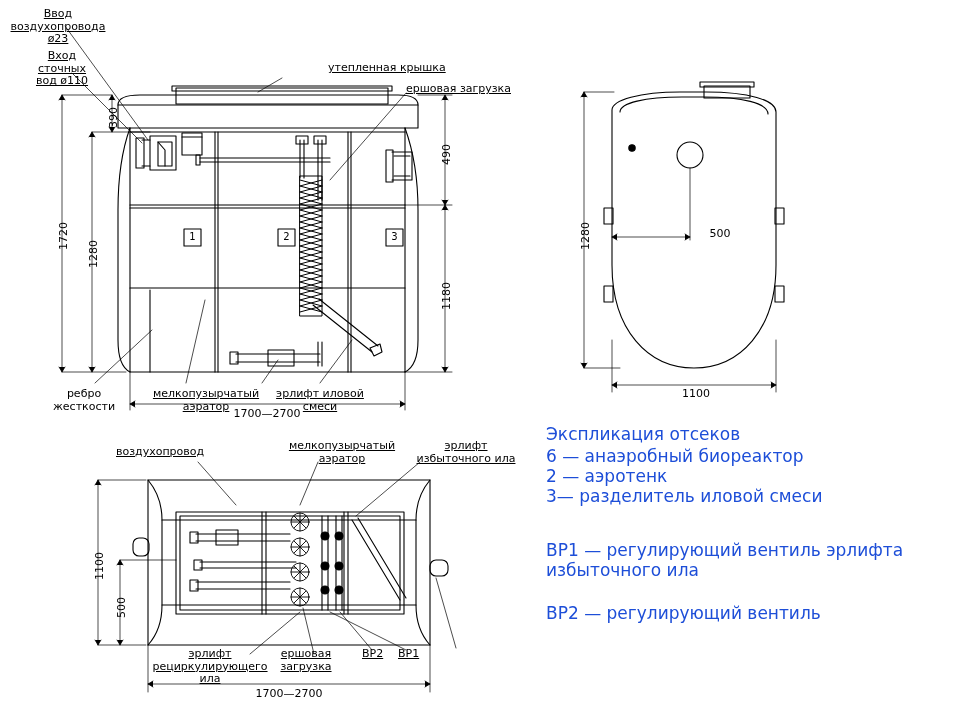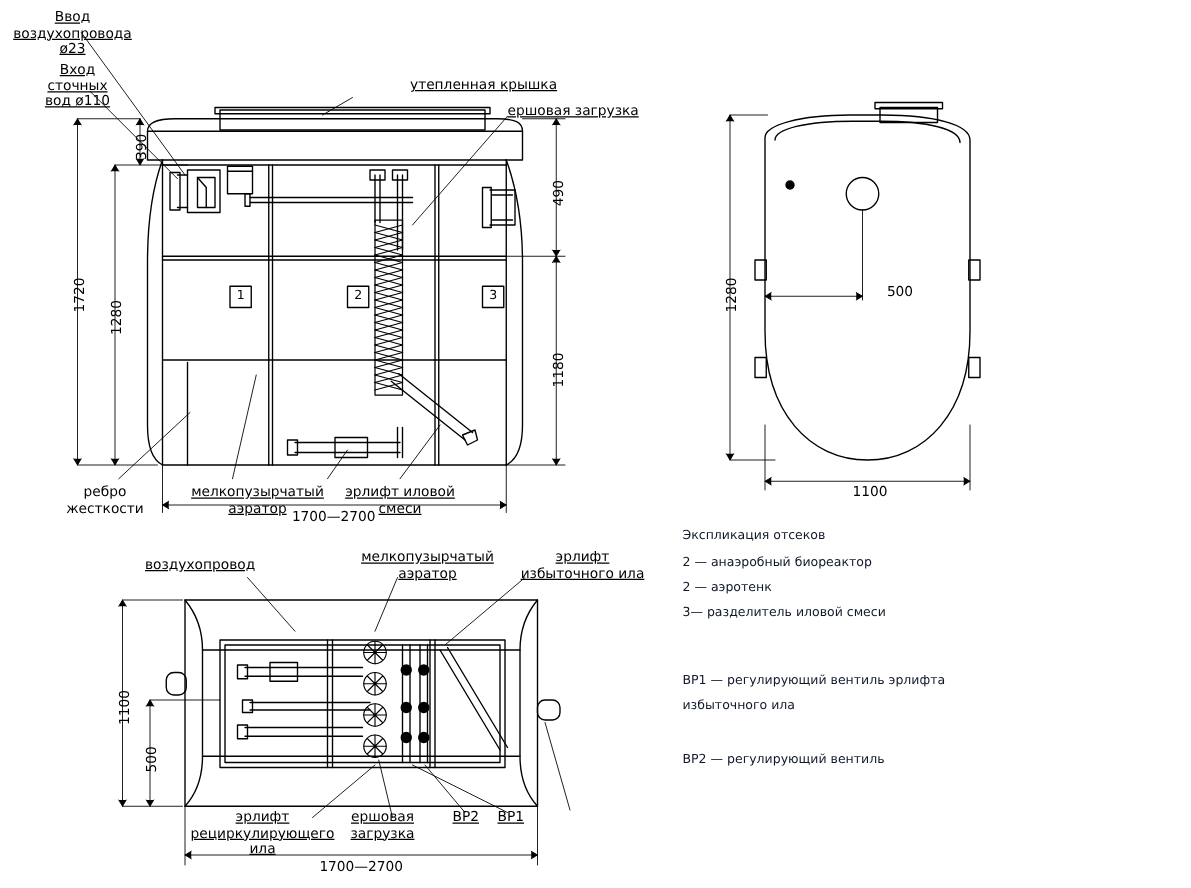--- a/index.html
+++ b/index.html
@@ -3,21 +3,21 @@
 <meta charset="utf-8">
 <style>
   html,body{margin:0;padding:0;background:#fff;}
   body{width:953px;height:710px;position:relative;font-family:"DejaVu Sans",sans-serif;overflow:hidden;}
   .stage{position:absolute;left:0;top:0;width:953px;height:710px;}
   svg.draw{position:absolute;left:0;top:0;width:953px;height:710px;}
   .lbl{position:absolute;font-size:11px;color:#000;line-height:1.15;white-space:pre;}
   .lbl.c{text-align:center;}
   .lbl.u{text-decoration:underline;}
   .vert{transform:rotate(-90deg);transform-origin:left top;}
-  .legend{position:absolute;font-size:10px;line-height:1.45;color:#0f172a;white-space:pre;}
+  .legend{position:absolute;font-size:17px;line-height:1.45;color:#1d4ed8;white-space:pre;}
 </style>
 </head>
 <body>
 
 <div class="stage">
 
   <svg class="draw" viewBox="0 0 953 710">
     <g fill="none" stroke="#000" stroke-width="1.1" stroke-linecap="round" stroke-linejoin="round">
 
       <g>
@@ -314,21 +314,21 @@
 
   <div class="lbl" style="left:0px;top:0px;">
     <span class="vert" style="position:absolute;left:94px;top:580px;display:inline-block;">1100</span>
   </div>
   <div class="lbl" style="left:0px;top:0px;">
     <span class="vert" style="position:absolute;left:116px;top:618px;display:inline-block;">500</span>
   </div>
   <div class="lbl c" style="left:239px;top:688px;width:100px;">1700—2700</div>
 
   <div class="legend" style="left:546px;top:422px;">Экспликация отсеков</div>
-  <div class="legend" style="left:546px;top:444px;">2 — анаэробный биореактор</div>
+  <div class="legend" style="left:546px;top:444px;">6 — анаэробный биореактор</div>
   <div class="legend" style="left:546px;top:464px;">2 — аэротенк</div>
   <div class="legend" style="left:546px;top:484px;">3— разделитель иловой смеси</div>
 
   <div class="legend" style="left:546px;top:538px;">ВР1 — регулирующий вентиль эрлифта</div>
   <div class="legend" style="left:546px;top:558px;">избыточного ила</div>
   <div class="legend" style="left:546px;top:578px;margin-top:23px;">ВР2 — регулирующий вентиль</div>
 
 </div>
 
 </body></html>

